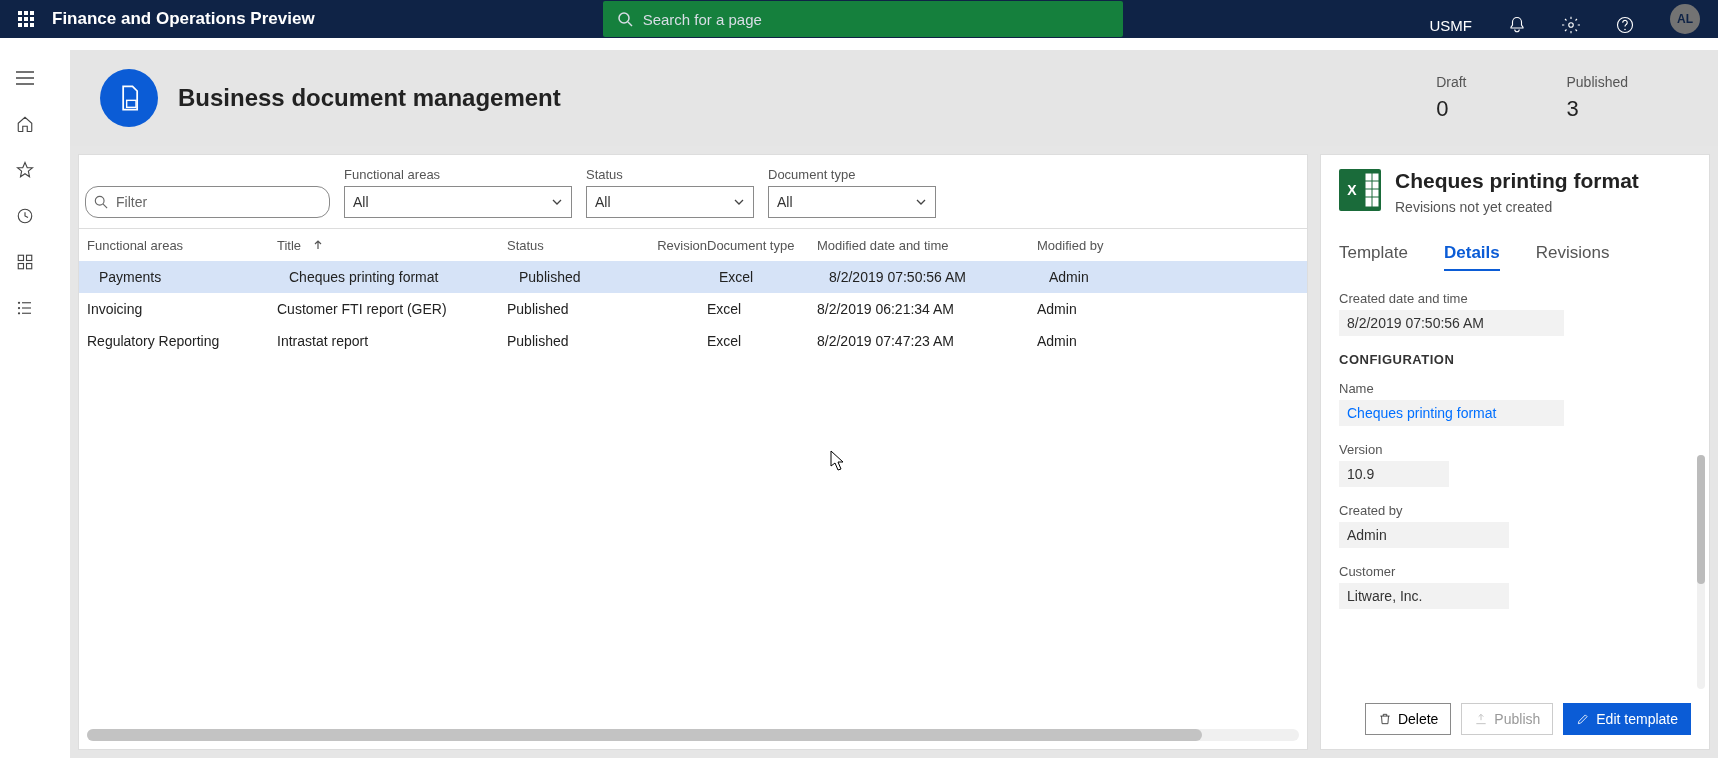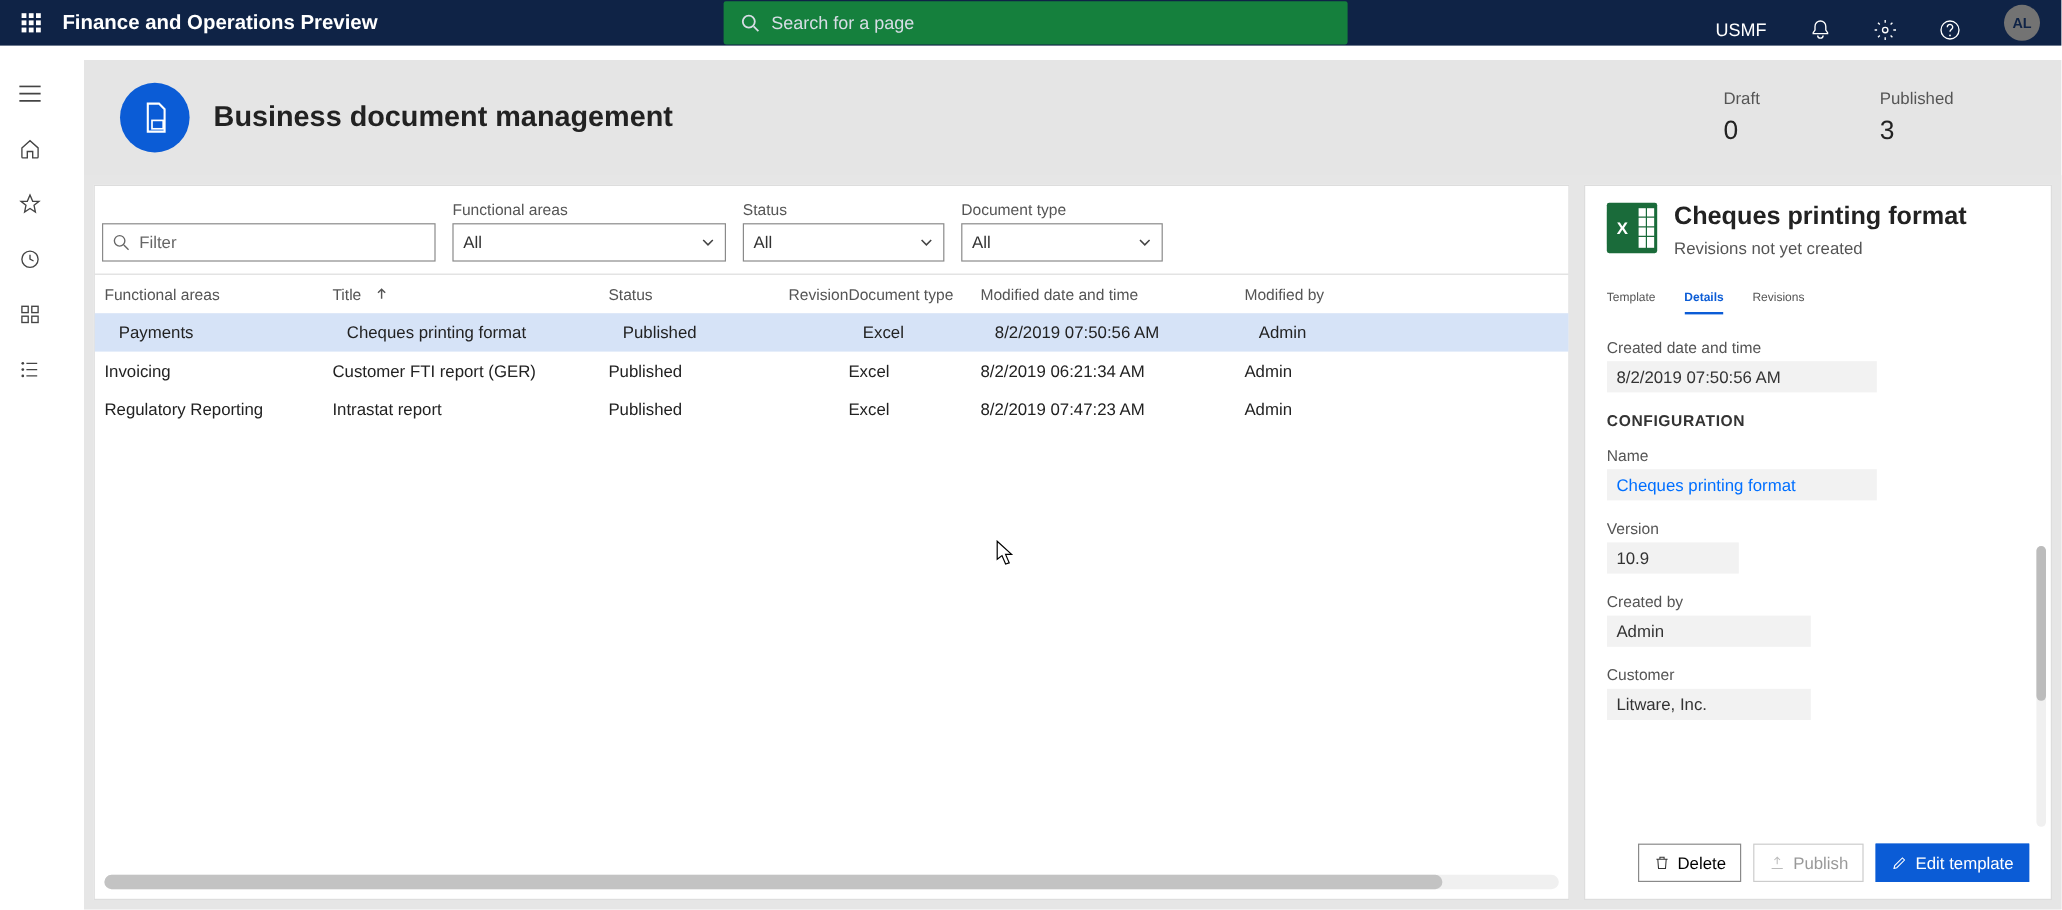--- a/index.html
+++ b/index.html
@@ -32,21 +32,21 @@
 
   
   .band { background: #e6e6e6; padding: 8px; display: flex; gap: 12px; height: calc(100% - 96px); }
 
   
   .panel-main { background: #fff; flex: 1; display: flex; flex-direction: column; position: relative; padding: 12px 0 4px 0; border: 1px solid #ddd; }
   .filters-row { display: flex; align-items: flex-end; gap: 14px; padding: 0 8px 10px 6px; }
   .filter-input-wrap { display:flex; flex-direction:column; }
   .filter-label { font-size: 13px; color: #555; margin-bottom: 4px; }
   .filter-input { height: 32px; border: 1px solid #8a8a8a; padding: 0 8px; font-size: 14px; color: #333; background: #fff; display: flex; align-items: center; gap: 8px; }
-  .filter-input.search { width: 278px; color:#666; }
+  .filter-input.search { width: 245px; color:#666;border-radius:13px; }
   .filter-select { width: 228px; justify-content: space-between; cursor: pointer; }
   .filter-select.narrow { width: 168px; }
 
   
   .table { width: 100%; border-top: 1px solid #ddd; }
   .thead, .trow { display: grid; grid-template-columns: 190px 230px 120px 80px 110px 220px 110px; align-items: center; padding: 0 8px; }
   .thead { height: 32px; font-size: 13px; color: #555; }
   .thead .th { display: flex; align-items: center; gap: 4px; }
   .trow { height: 32px; font-size: 14px; color: #222; cursor: pointer; }
   .trow.selected { background: #d6e3f7; padding-left: 20px; }
@@ -54,21 +54,21 @@
 
   .hscroll { height: 12px; margin: 0 8px 4px 8px; background: #f0f0f0; border-radius: 6px; position: relative; }
   .hscroll .thumb { position: absolute; left: 0; top: 0; height: 100%; width: 92%; background: #c3c3c3; border-radius: 6px; }
 
   
   .panel-side { width: 390px; background: #fff; border: 1px solid #ddd; display: flex; flex-direction: column; padding: 14px 18px 14px 18px; position: relative; }
   .side-head { display: flex; gap: 14px; align-items: flex-start; }
   .excel-icon { width: 42px; height: 42px; background: #1a6b3a; color: #fff; font-size: 11px; font-weight: 700; display:flex; align-items:center; justify-content:center; position: relative; border-radius:2px; }
   .side-title { font-size: 21px; font-weight: 600; color: #222; }
   .side-sub { font-size: 14px; color: #555; margin-top: 6px; }
-  .side-tabs { display: flex; gap: 24px; margin-top: 28px; font-size: 10px; }
+  .side-tabs { display: flex; gap: 36px; margin-top: 28px; font-size: 17px; }
   .side-tab { color: #555; cursor: pointer; padding-bottom: 6px; }
   .side-tab.active { color: #0b5cd6; border-bottom: 2px solid #0b5cd6; font-weight: 600; }
 
   .side-body { margin-top: 20px; font-size: 14px; color: #333; overflow-y:auto; flex:1; padding-right:10px; }
   .field-label { font-size: 13px; color: #555; margin-bottom: 4px; }
   .field-value { background: #f2f2f2; padding: 4px 8px; width: 225px; margin-bottom: 16px; min-height: 26px; display:flex; align-items:center;}
   .field-value.link { color: #006fff; background:#f2f2f2; }
   .field-value.narrow { width: 110px; }
   .field-value.med { width: 170px; }
   .section-head { font-size: 13px; font-weight: 600; letter-spacing: .5px; margin: 8px 0 14px 0; color:#333; }

